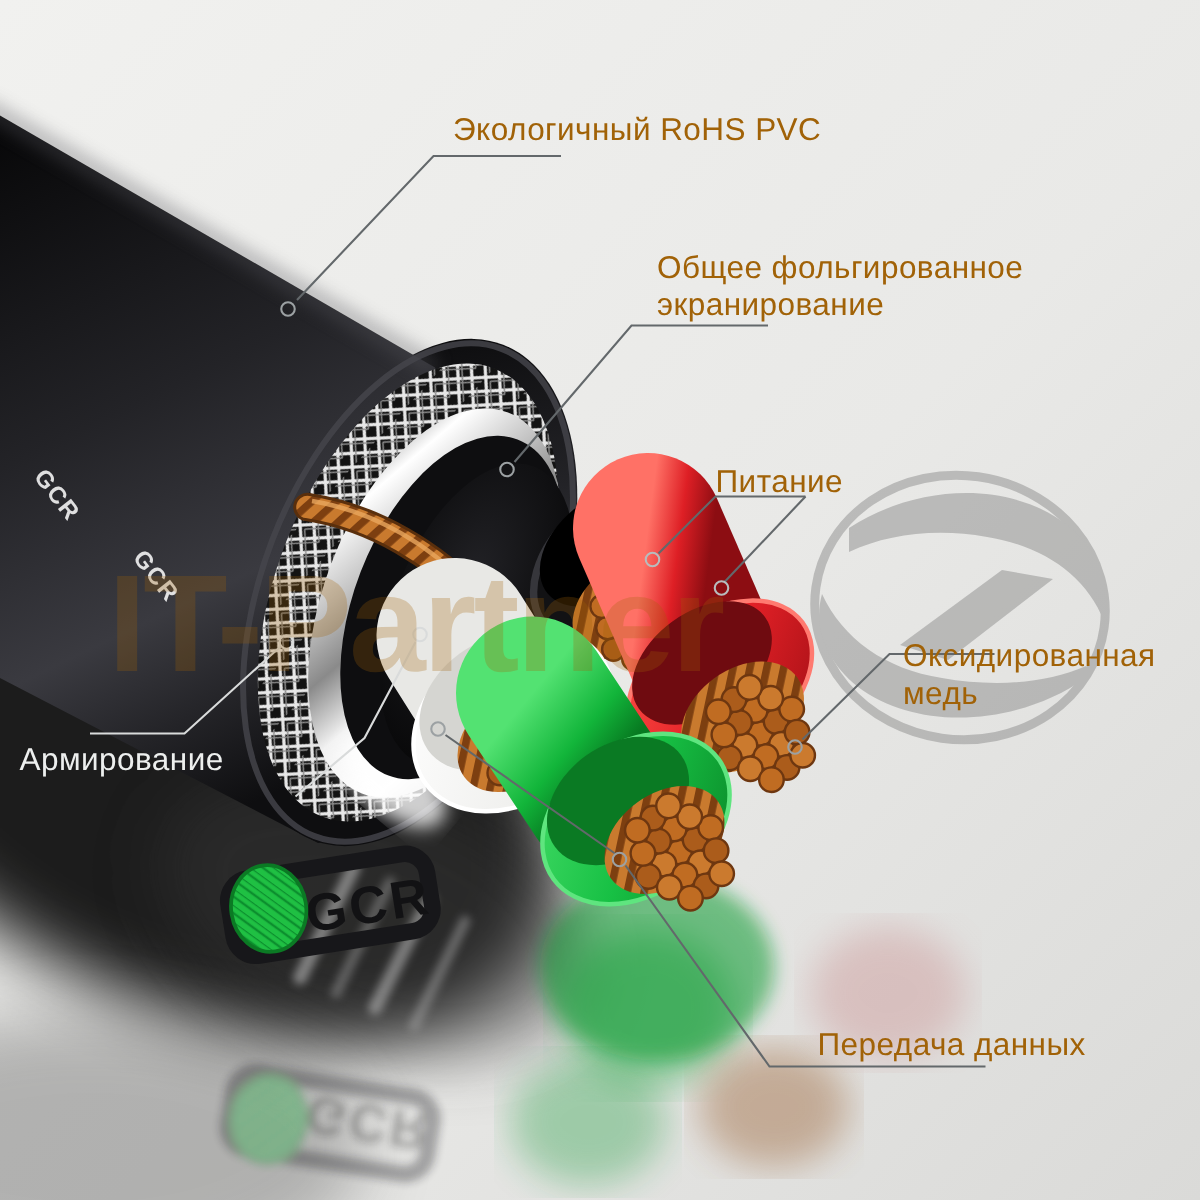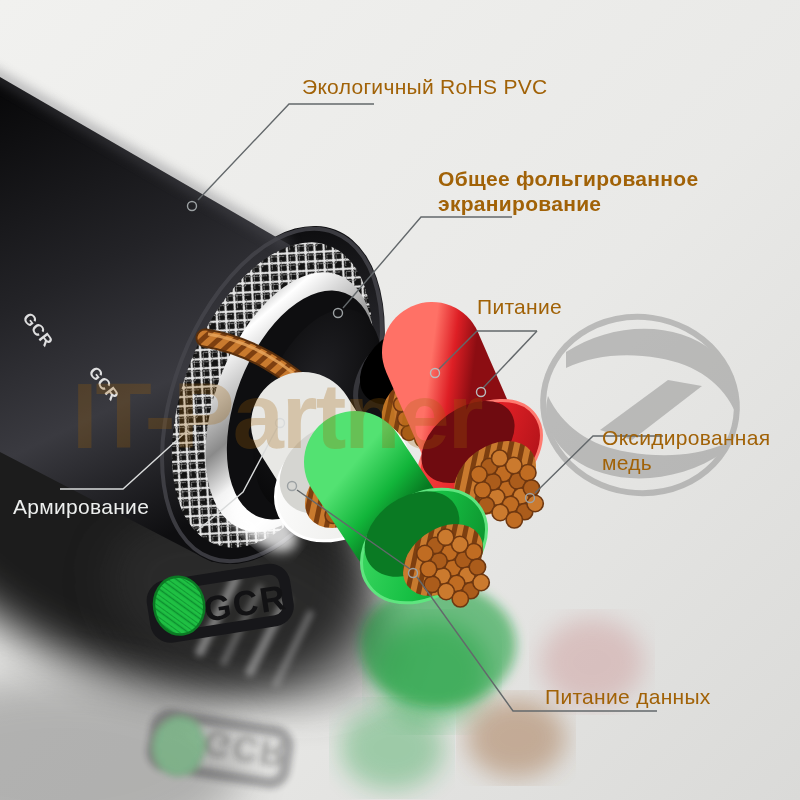--- a/index.html
+++ b/index.html
@@ -310,30 +310,30 @@
       <circle cx="413" cy="573" r="4.5" stroke="#9ca1a3"></circle>
       <circle cx="292" cy="486" r="4.5" stroke="#9ca1a3"></circle>
     </g>
   </g>
 </svg>
 
 <div class="watermark">IT-Partner</div>
 
 <div class="label" style="left:302px;top:74px;">Экологичный RoHS PVC</div>
 
-<div class="label" style="left:438px;top:166px;font-weight:bold;">
+<div class="label" style="left:438px;top:166px;">
   <div>Общее фольгированное</div>
   <div>экранирование</div>
 </div>
 
-<div class="label" style="left:477px;top:294px;">Питание</div>
+<div class="label" style="left:477px;top:309px;">Питание</div>
 
 <div class="label" style="left:602px;top:385px;margin-top:40px;">
   <div>Оксидированная</div>
   <div>медь</div>
 </div>
 
 <div class="label light" style="left:13px;top:494px;">Армирование</div>
 
 
-<div class="label" style="left:545px;top:684px;">Питание данных</div>
+<div class="label" style="left:545px;top:684px;">Передача данных</div>
 
 </div>
 
 </body></html>

